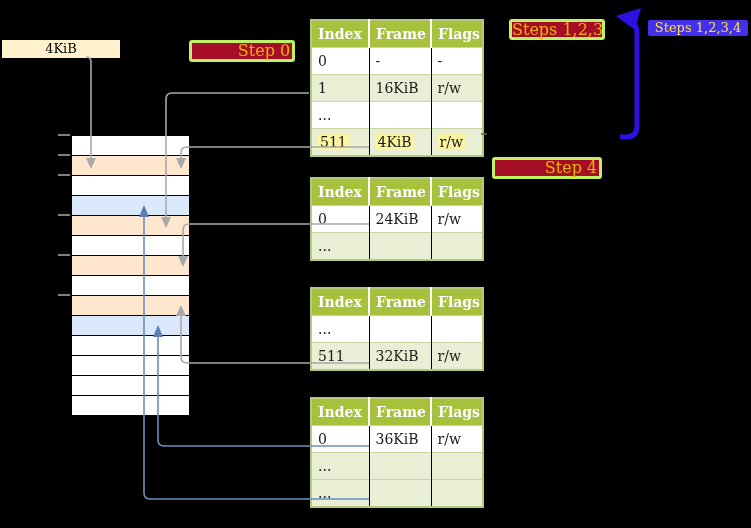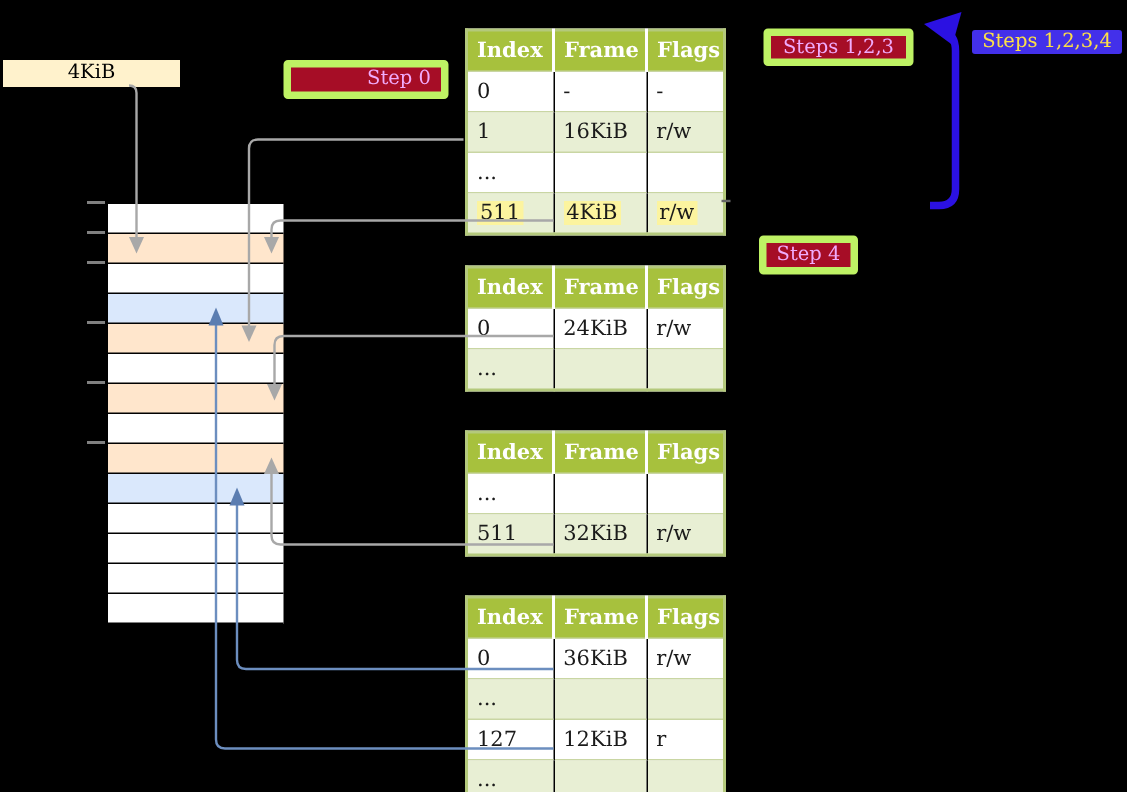--- a/index.html
+++ b/index.html
@@ -7,30 +7,30 @@
     position:relative;width:751px;height:528px;background:#000;
     overflow:hidden;font-family:"DejaVu Serif",serif;
   }
   
   .label{position:absolute;text-align:center;white-space:nowrap;}
   .frame-box{
     left:2px;top:40px;width:118px;height:18px;line-height:18px;
     background:#fff2cc;color:#000;font-size:13px;
   }
   .red-badge{
-    background:#a60d26;color:#f0abfc;border:5px solid #bef264;border-radius:3px;
-    font-size:13px;
+    background:#a60d26;color:#eab308;border:3px solid #bef264;border-radius:3px;
+    font-size:16px;
   }
   .blue-badge{
     background:#4330ea;color:#fde047;border-radius:2px;font-size:13px;
   }
   .step0{left:189px;top:40px;width:56px;height:16px;line-height:16px;padding-left:44px;}
   .steps123{left:509px;top:19px;width:90px;height:15px;line-height:15px;}
   .steps1234{left:648px;top:20px;width:100px;height:16px;line-height:16px;}
-  .step4{left:506px;top:157px;width:56px;height:16px;line-height:16px;}
+  .step4{left:492px;top:157px;width:56px;height:16px;line-height:16px;padding-left:48px;}
   
   .memcol{position:absolute;left:72px;top:135px;width:117px;border-top:1px solid #000;}
   .mcell{height:19px;border-bottom:1px solid #000;}
   .mcell.white{background:#ffffff;}
   .mcell.peach{background:#ffe6cc;}
   .mcell.blue{background:#dae8fc;}
   
   .ptable{
     position:absolute;left:310px;width:172px;table-layout:fixed;
     border-collapse:collapse;border:2px solid #b4c97c;background:#fff;
@@ -189,25 +189,20 @@
     <tbody>
         <tr class="white">
           <td>0</td>
           <td>36KiB</td>
           <td>r/w</td>
         </tr>
         <tr class="green">
           <td>...</td>
           <td></td>
           <td></td>
-        </tr>
-        <tr class="white">
-          <td>127</td>
-          <td>12KiB</td>
-          <td>r</td>
         </tr>
         <tr class="green">
           <td>...</td>
           <td></td>
           <td></td>
         </tr>
       </tbody>
   </table>
 
   <svg class="overlay" width="751" height="528" viewBox="0 0 751 528">

